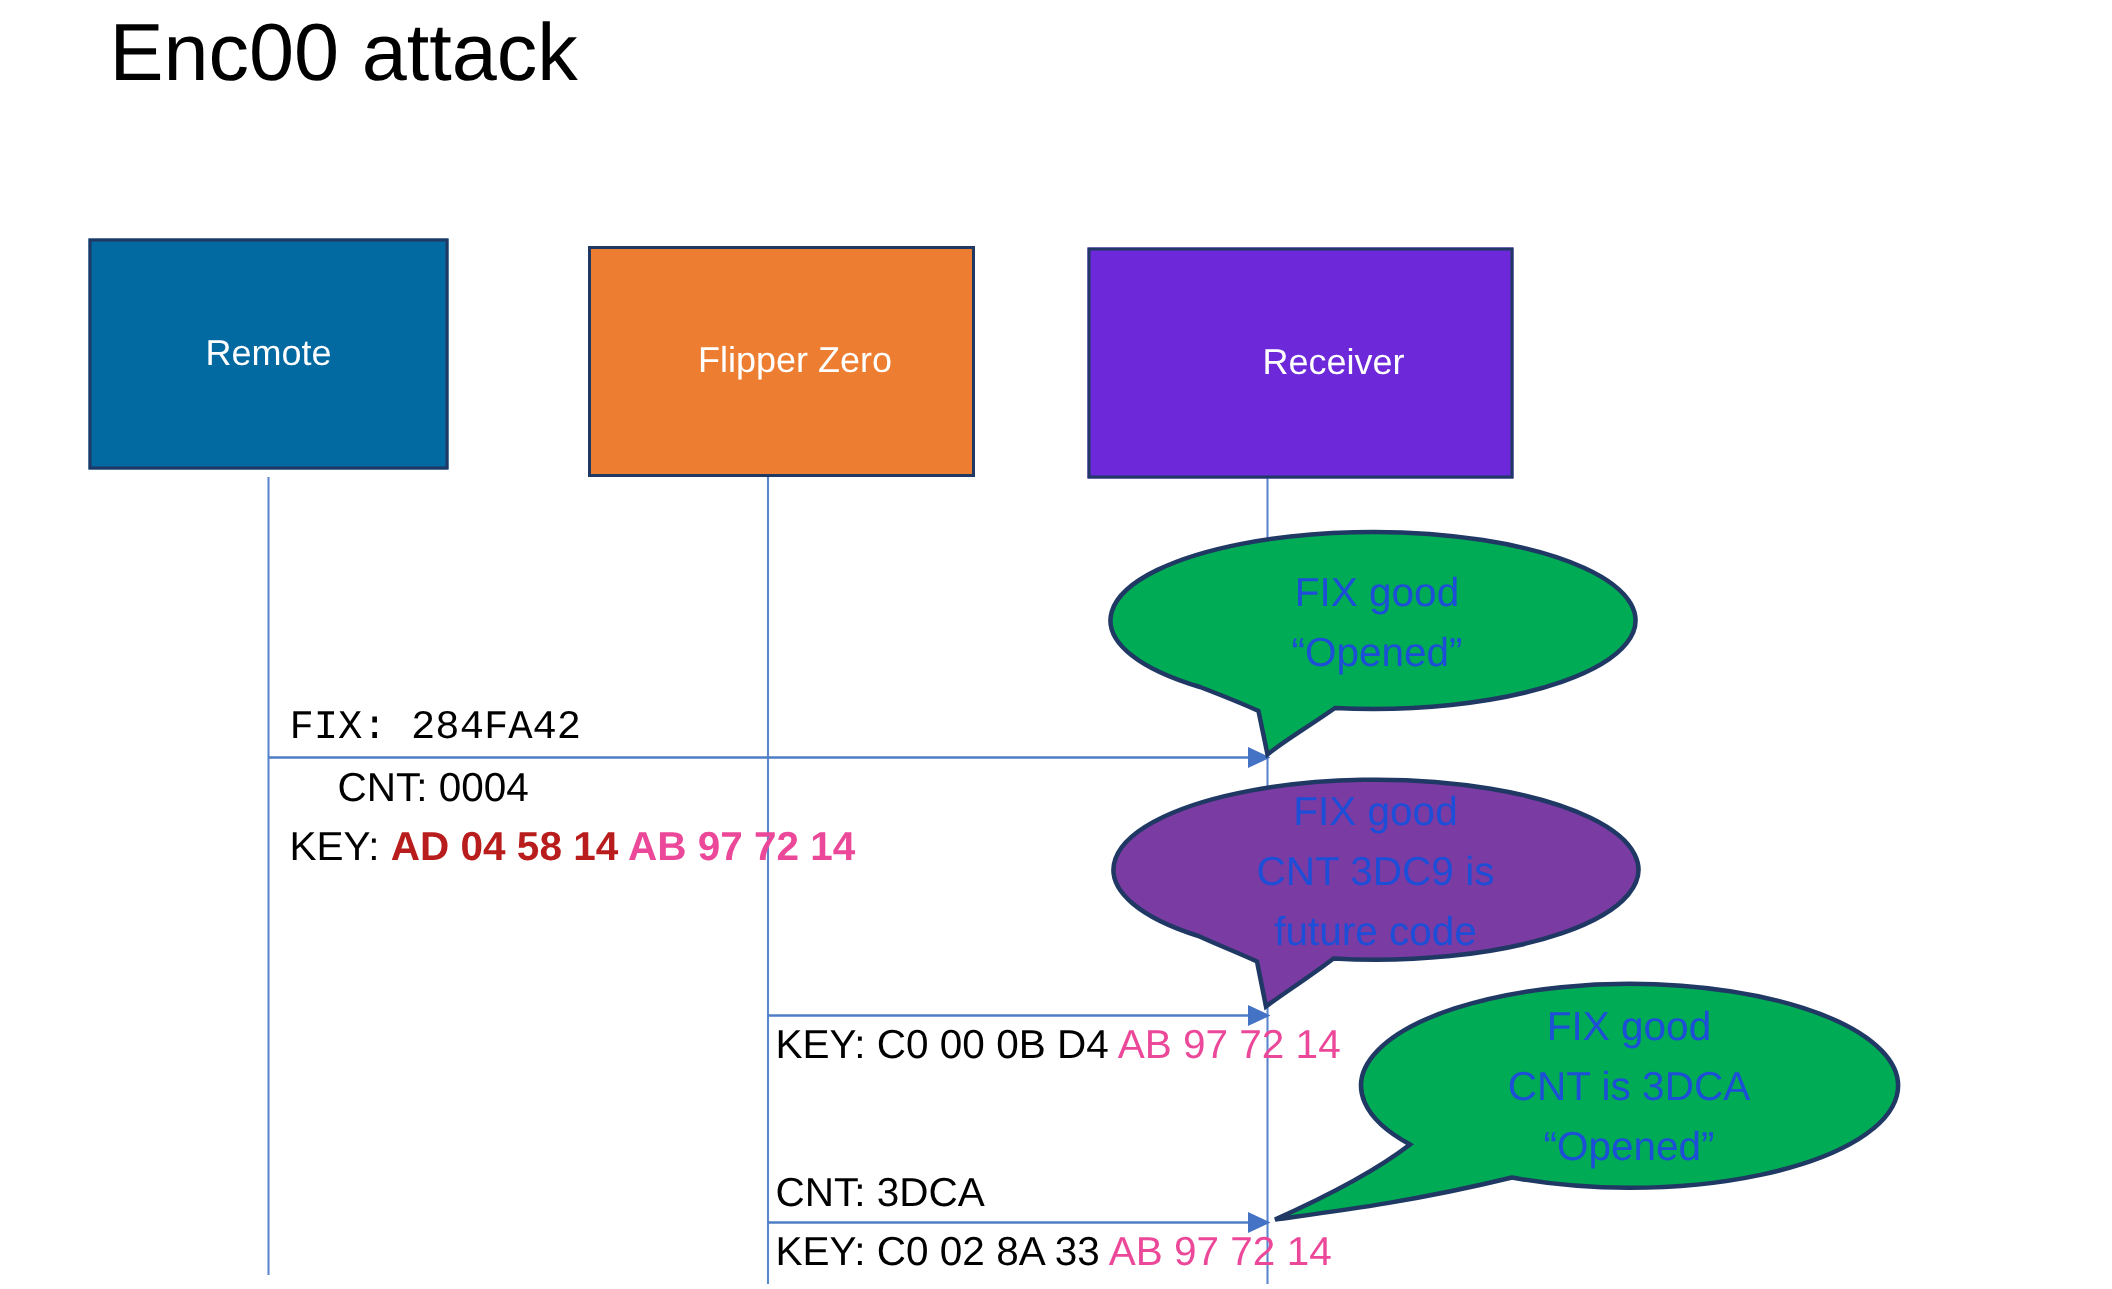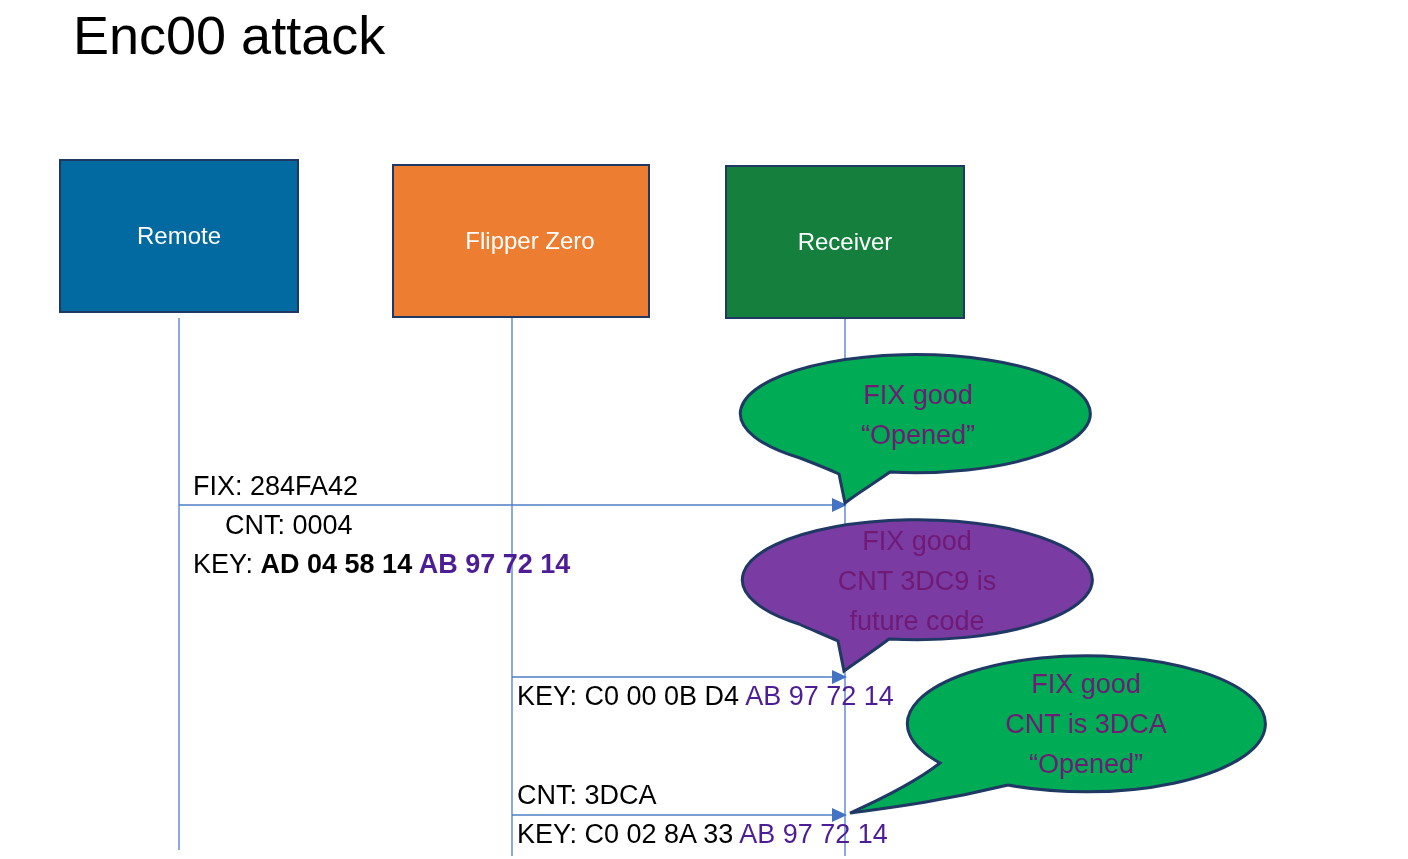--- a/index.html
+++ b/index.html
@@ -14,32 +14,32 @@
   }
   svg.diagram { position:absolute; left:0; top:0; z-index:1; }
   .actor {
     position:absolute; width:236px; height:150px;
     border:2px solid #1F3864; z-index:2;
     display:flex; align-items:center; justify-content:center;
     color:#ffffff; font-size:24px;
   }
   .actor-remote   { left:59px;  top:159px; background:#0369a1; }
   .actor-flipper  { left:392px; top:164px; background:#ED7D31;padding-left:18px; }
-  .actor-receiver { left:725px; top:165px; background:#15803d; }
+  .actor-receiver { left:725px; top:165px; background:#6d28d9;padding-left:44px; }
   .msg-line {
     position:absolute; z-index:3; font-size:27px; line-height:38px;
     color:#000000; white-space:pre;
   }
-  .key-red   { color:#000000; }
-  .key-green { color:#4c1d95;text-align:center; }
+  .key-red   { color:#b91c1c; }
+  .key-green { color:#ec4899;text-align:center; }
   .bold      { font-weight:bold; }
   .callout-text {
     position:absolute; z-index:3; display:flex; flex-direction:column;
     justify-content:center; align-items:center; text-align:center;
-    color:#701a75; font-size:27px; line-height:40px; white-space:pre;
+    color:#1d4ed8; font-size:27px; line-height:40px; white-space:pre;
   }
   .callout1-text { left:743px; top:357px; width:350px; height:116px; }
   .callout2-text { left:742px; top:522px; width:350px; height:118px; }
   .callout3-text { left:907px; top:657px; width:358px; height:134px; }
 </style>
 </head>
 <body>
 
 <div class="canvas">
 
@@ -68,21 +68,21 @@
   <div class="actor actor-remote">
     <span>Remote</span>
   </div>
   <div class="actor actor-flipper">
     <span>Flipper Zero</span>
   </div>
   <div class="actor actor-receiver">
     <span>Receiver</span>
   </div>
 
-  <div class="msg-line" style="left:193px; top:467px;">FIX: 284FA42</div>
+  <div class="msg-line" style="left:193px; top:467px;font-family:Liberation Mono, monospace;">FIX: 284FA42</div>
   <div class="msg-line" style="left:193px; top:506px;margin-left:32px;">CNT: 0004</div>
   <div class="msg-line" style="left:193px; top:545px;"><span>KEY: </span><span class="key-red bold">AD 04 58 14 </span><span class="key-green bold">AB 97 72 14</span></div>
 
   <div class="msg-line" style="left:517px; top:677px;"><span>KEY: C0 00 0B D4 </span><span class="key-green">AB 97 72 14</span></div>
 
   <div class="msg-line" style="left:517px; top:776px;">CNT: 3DCA</div>
   <div class="msg-line" style="left:517px; top:815px;"><span>KEY: C0 02 8A 33 </span><span class="key-green">AB 97 72 14</span></div>
 
   <div class="callout-text callout1-text">
     <div>FIX good</div>

